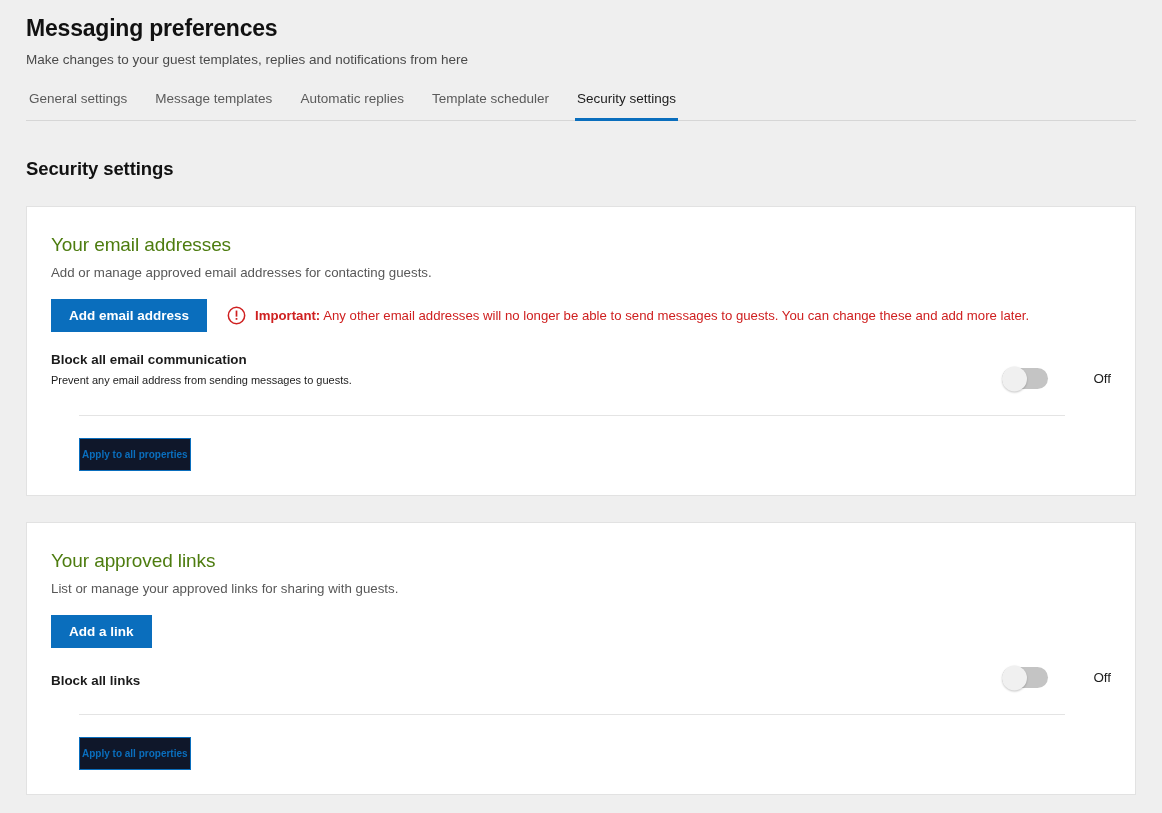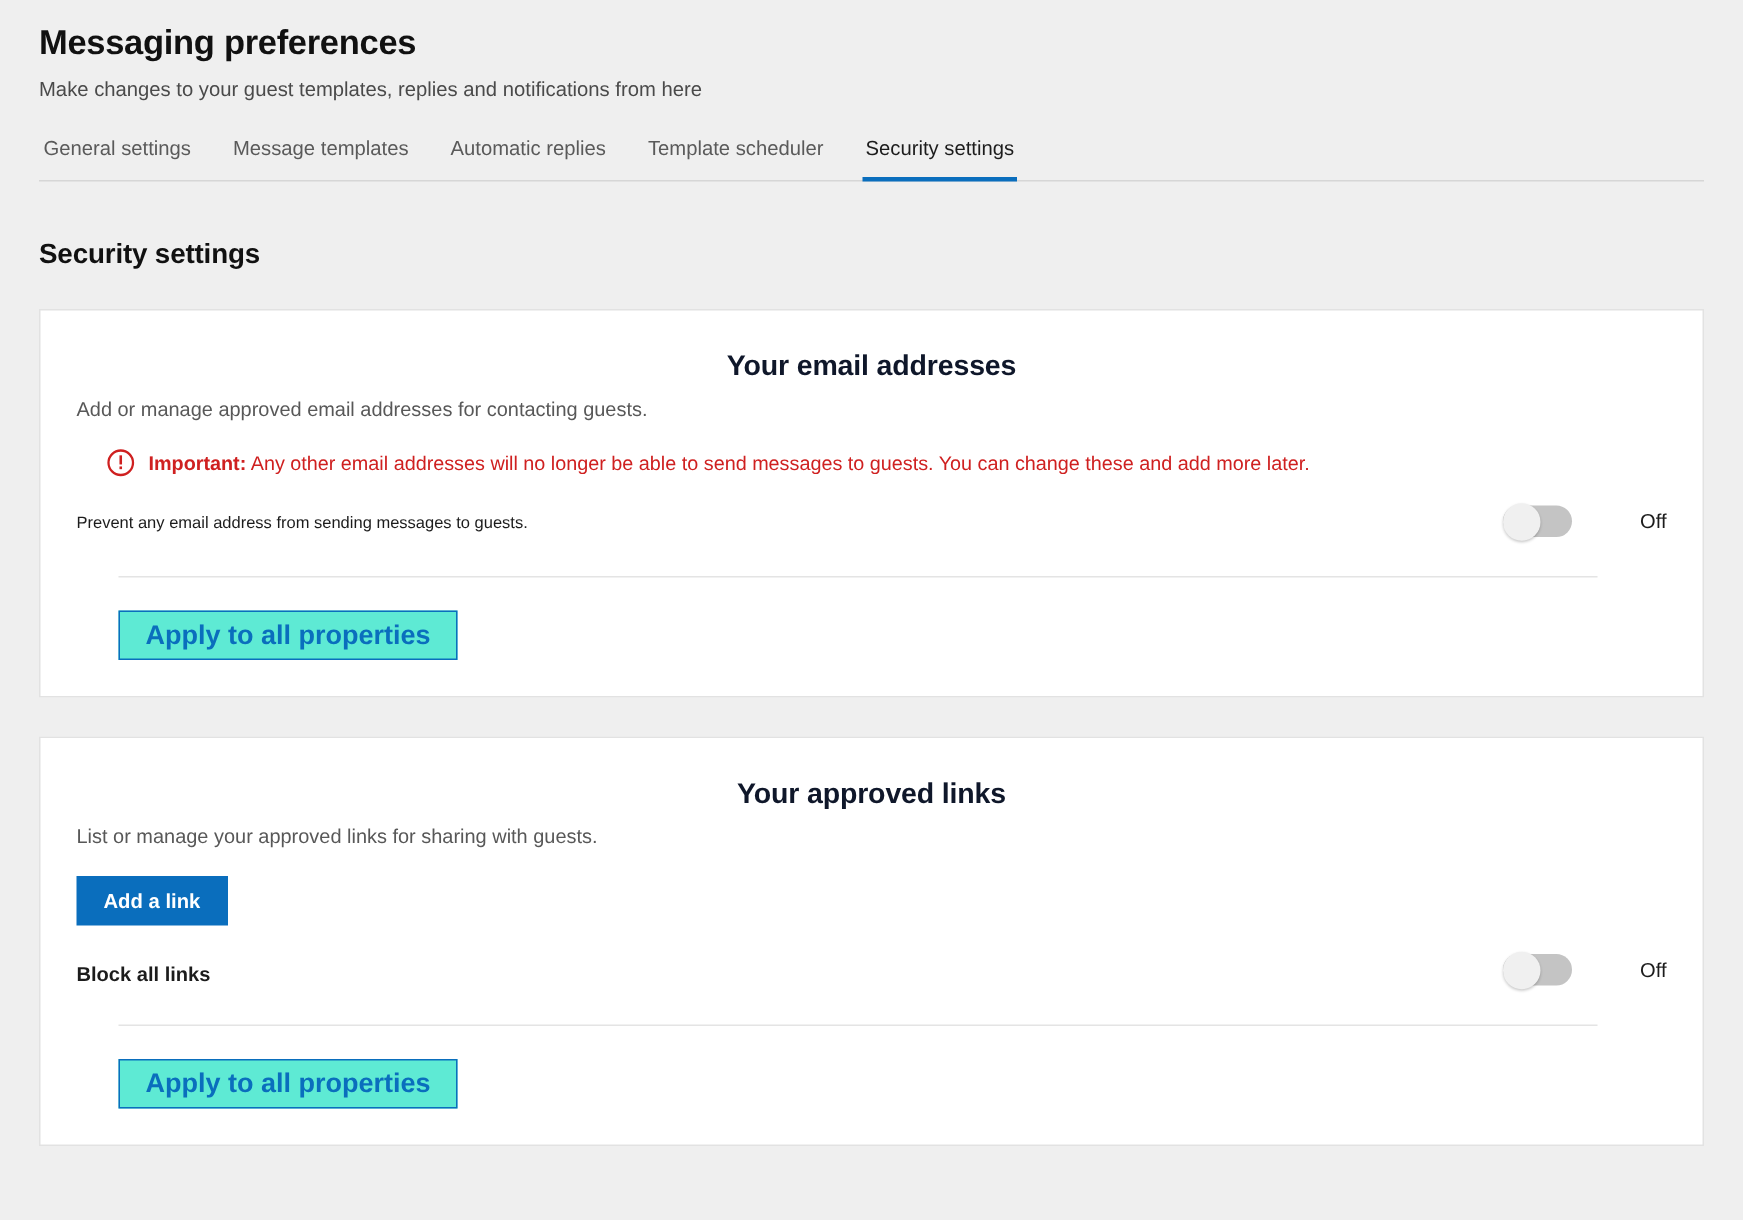--- a/index.html
+++ b/index.html
@@ -88,26 +88,25 @@
   
   .card {
     background: #ffffff;
     border: 1px solid #e2e2e2;
     margin-top: 26px;
     padding: 26px 24px 24px 24px;
     box-sizing: border-box;
   }
   .card-title {
     font-size: 19px;
-    font-weight: bold;
-    color: #0f172a;
+    font-weight: normal;
+    color: #4d7c0f;
     margin: 0;
     line-height: 23px;
     letter-spacing: -0.1px;
-    text-align: center;
   }
   .card-desc {
     font-size: 13.3px;
     color: #585858;
     margin: 0;
     padding-top: 8px;
     line-height: 18px;
   }
 
   
@@ -123,27 +122,27 @@
     font-family: "Liberation Sans", sans-serif;
     font-size: 13.5px;
     font-weight: bold;
     padding: 0 18px;
     height: 33px;
     line-height: 33px;
     cursor: pointer;
     white-space: nowrap;
   }
   .btn-outline {
-    background: #5eead4;
+    background: #0f172a;
     color: #0a6ebd;
     border: 1px solid #0a6ebd;
     font-family: "Liberation Sans", sans-serif;
-    font-size: 18px;
-    font-weight: bold;
-    padding: 0 17px;
+    font-size: 10px;
+    font-weight: bold;
+    padding: 0 2px;
     height: 33px;
     line-height: 31px;
     cursor: pointer;
     white-space: nowrap;
     display: inline-block;
   }
 
   
   .warning {
     display: flex;
@@ -251,33 +250,35 @@
 
   <div class="section-head">
     <h2 class="section-title">Security settings</h2>
   </div>
 
   <section class="card">
     <h3 class="card-title">Your email addresses</h3>
     <p class="card-desc">Add or manage approved email addresses for contacting guests.</p>
 
     <div class="action-row">
+      <button class="btn-primary">Add email address</button>
 
       <div class="warning">
         <svg class="warn-icon" viewBox="0 0 20 20">
           <circle cx="10" cy="10" r="8.6" fill="none" stroke="#cf2020" stroke-width="1.6"></circle>
           <rect x="9.1" y="4.8" width="1.8" height="6.4" fill="#cf2020"></rect>
           <rect x="9.1" y="12.6" width="1.8" height="1.9" fill="#cf2020"></rect>
         </svg>
         <span class="warn-text"><b>Important:</b><span> Any other email addresses will no longer be able to send messages to guests. You can change these and add more later.</span></span>
       </div>
     </div>
 
     <div class="toggle-row">
       <div class="toggle-labels">
+        <div class="toggle-title">Block all email communication</div>
         <div class="toggle-sub">Prevent any email address from sending messages to guests.</div>
       </div>
       <div class="toggle-control">
         <div class="switch">
           <span class="knob"></span>
         </div>
         <span class="switch-state">Off</span>
       </div>
     </div>
 

